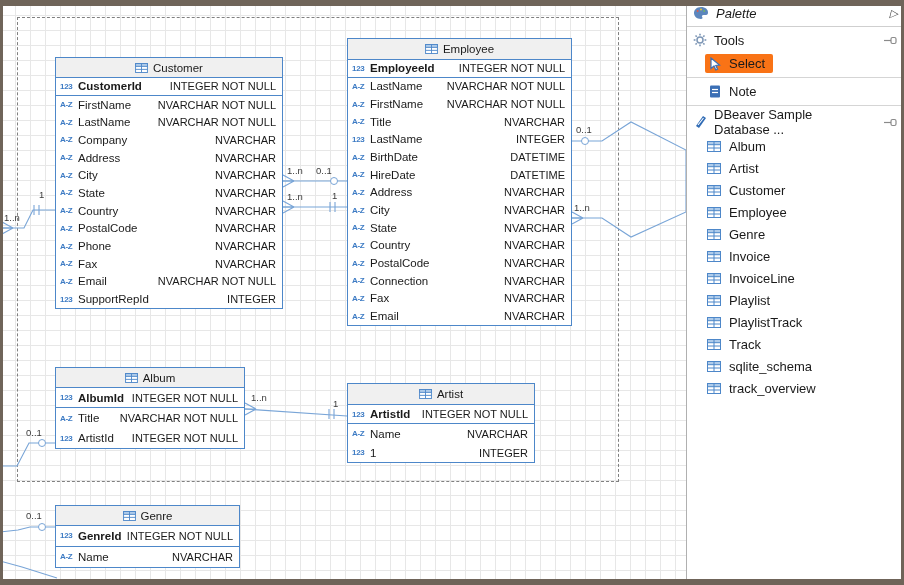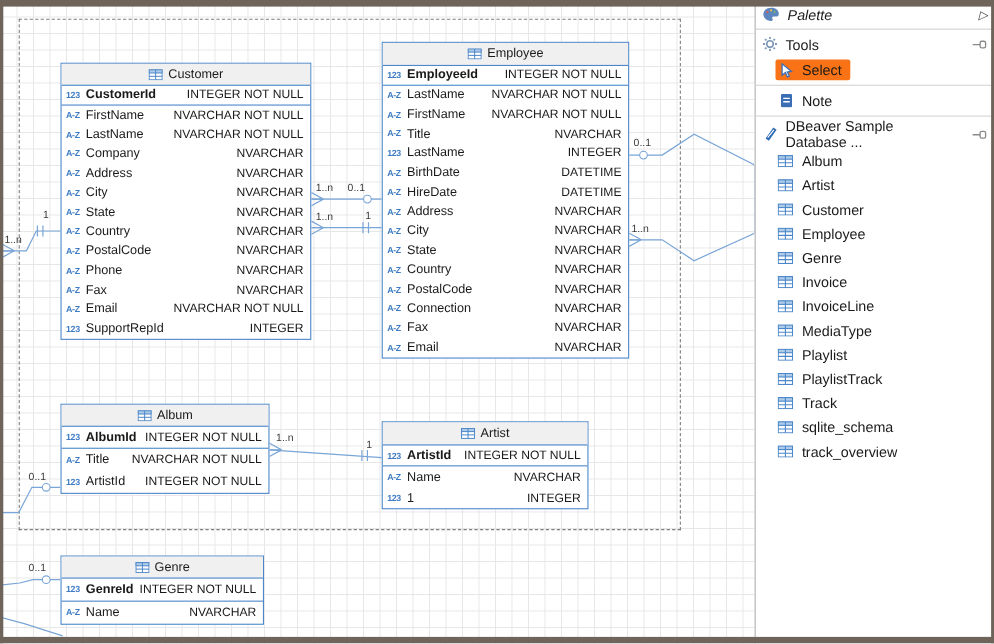--- a/index.html
+++ b/index.html
@@ -464,29 +464,20 @@
           </svg>
           <span>InvoiceLine</span>
         </div>
         <div class="db-item">
           <svg width="14" height="11" viewBox="0 0 14 11">
   <rect x="0.5" y="0.5" width="13" height="10" fill="#fff" stroke="#4d87c9"></rect>
   <rect x="0.5" y="0.5" width="13" height="3.2" fill="#aecbea" stroke="#4d87c9"></rect>
   <line x1="7" y1="0.5" x2="7" y2="10.5" stroke="#4d87c9"></line>
   <line x1="0.5" y1="7" x2="13.5" y2="7" stroke="#4d87c9"></line>
           </svg>
-          <span>MediaType</span>
-        </div>
-        <div class="db-item">
-          <svg width="14" height="11" viewBox="0 0 14 11">
-  <rect x="0.5" y="0.5" width="13" height="10" fill="#fff" stroke="#4d87c9"></rect>
-  <rect x="0.5" y="0.5" width="13" height="3.2" fill="#aecbea" stroke="#4d87c9"></rect>
-  <line x1="7" y1="0.5" x2="7" y2="10.5" stroke="#4d87c9"></line>
-  <line x1="0.5" y1="7" x2="13.5" y2="7" stroke="#4d87c9"></line>
-          </svg>
           <span>Playlist</span>
         </div>
         <div class="db-item">
           <svg width="14" height="11" viewBox="0 0 14 11">
   <rect x="0.5" y="0.5" width="13" height="10" fill="#fff" stroke="#4d87c9"></rect>
   <rect x="0.5" y="0.5" width="13" height="3.2" fill="#aecbea" stroke="#4d87c9"></rect>
   <line x1="7" y1="0.5" x2="7" y2="10.5" stroke="#4d87c9"></line>
   <line x1="0.5" y1="7" x2="13.5" y2="7" stroke="#4d87c9"></line>
           </svg>
           <span>PlaylistTrack</span>

